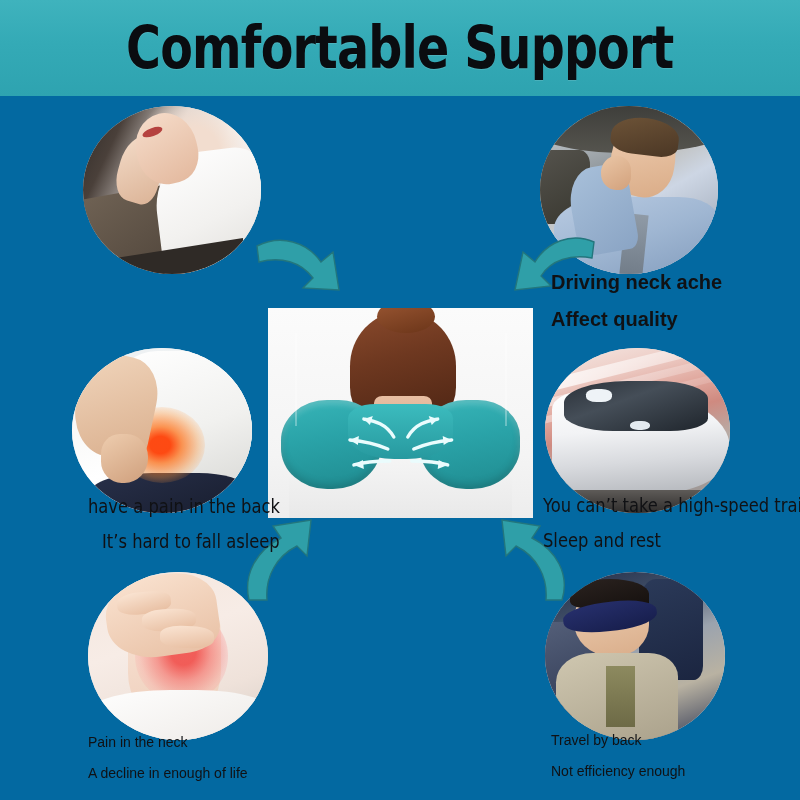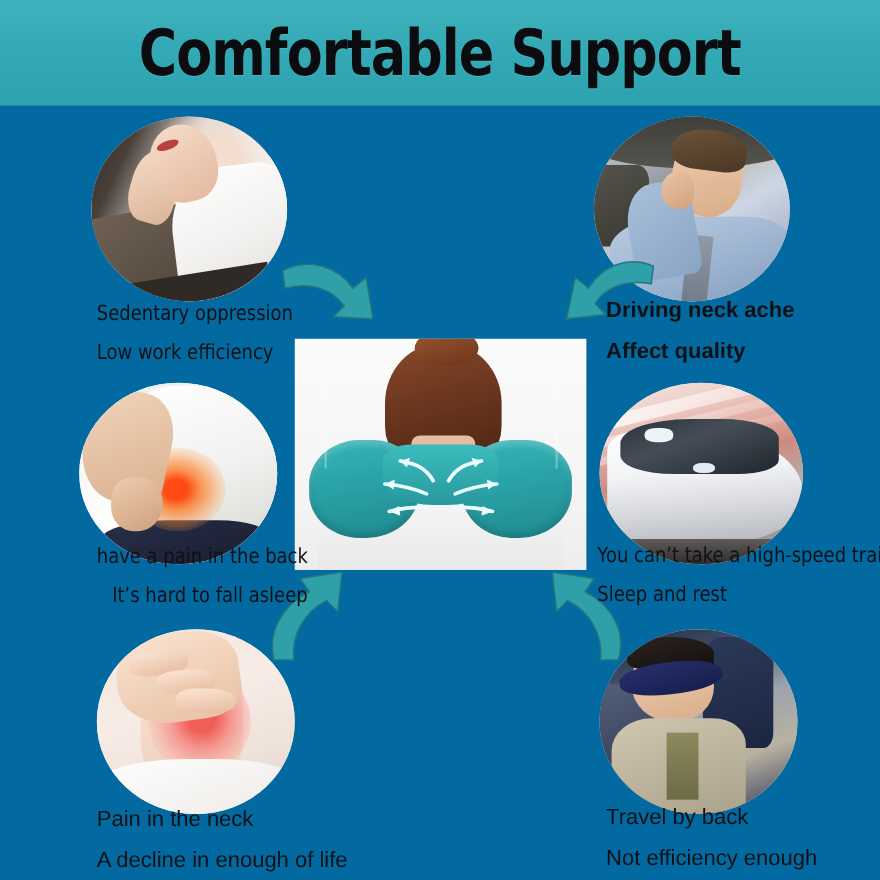--- a/index.html
+++ b/index.html
@@ -357,21 +357,21 @@
   .cap-cond .l2 { margin-top:16px; }
   .cap-wide .l1, .cap-wide .l2 {
     font-family:"Liberation Sans", sans-serif;
     font-size:20px;
     font-weight:600;
     line-height:1.0;
   }
   .cap-wide .l2 { margin-top:17px; }
   .cap-semi .l1, .cap-semi .l2 {
     font-family:"Liberation Sans", sans-serif;
-    font-size:20px;
+    font-size:14px;
     font-weight:500;
     line-height:1.0;
   }
   .cap-semi .l2 { margin-top:17px; }
 
   #cap-tl { left:88px; top:276px; }
   #cap-tr { left:551px; top:272px; }
   #cap-ml { left:88px; top:497px; }
   #cap-mr { left:543px; top:496px; }
   #cap-bl { left:88px; top:735px; }
@@ -508,24 +508,20 @@
   </svg>
 
   <svg class="arrow" style="left:243px; top:512px; width:105px; height:92px;" viewBox="0 0 105 92">
     <path d="M6 88 C 0 62, 14 38, 38 26 L 30 14 L 68 8 L 64 44 L 54 34 C 34 44, 22 64, 24 88 Z" fill="#2f9fa8" stroke="#23767d" stroke-width="1.4"></path>
   </svg>
 
   <svg class="arrow" style="left:462px; top:512px; width:108px; height:92px;" viewBox="0 0 108 92">
     <path d="M100 88 C 108 62, 94 38, 70 26 L 78 14 L 40 8 L 44 44 L 54 34 C 74 44, 86 64, 84 88 Z" fill="#2f9fa8" stroke="#23767d" stroke-width="1.4"></path>
   </svg>
 
-  <div class="cap cap-cond" id="cap-tl">
-    <span class="l1">Sedentary oppression</span>
-    <span class="l2">Low work efficiency</span>
-  </div>
 
   <div class="cap cap-wide" id="cap-tr">
     <span class="l1">Driving neck ache</span>
     <span class="l2">Affect quality</span>
   </div>
 
   <div class="cap cap-cond" id="cap-ml">
     <span class="l1">have a pain in the back</span>
     <span class="l2">It’s hard to fall asleep</span>
   </div>

